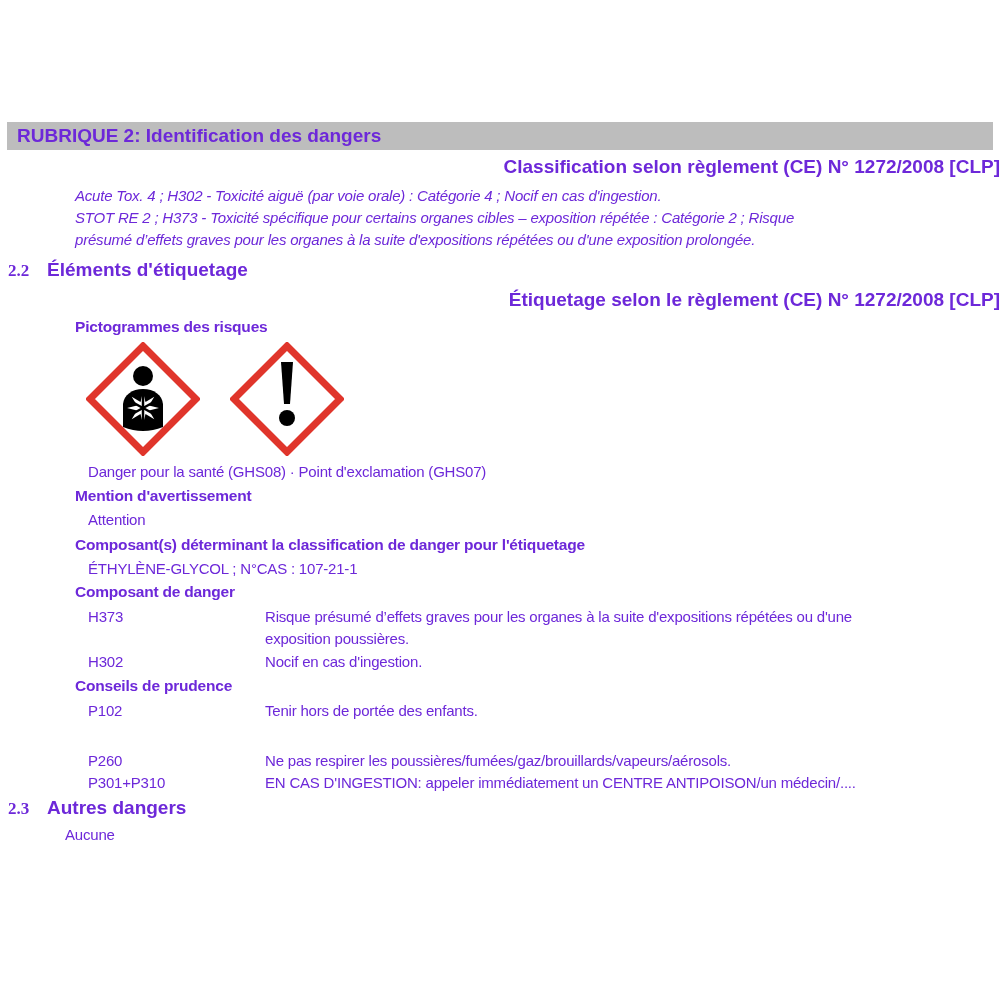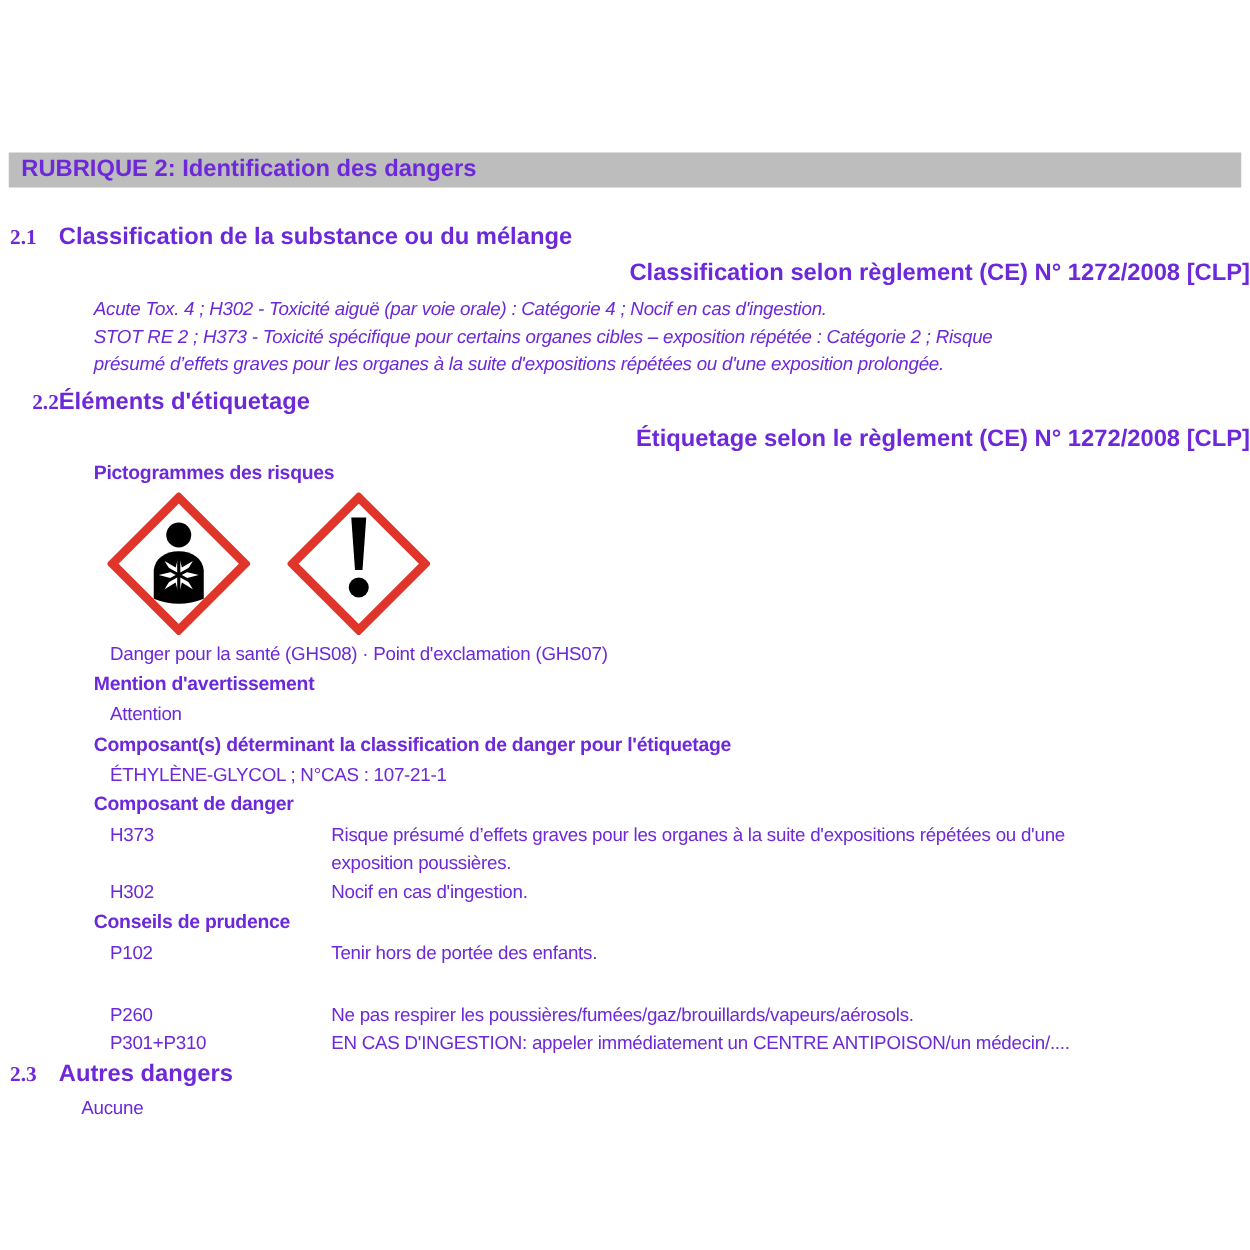--- a/index.html
+++ b/index.html
@@ -59,37 +59,33 @@
   .picto{width:114px;height:114px;display:block;}
   .diamond{fill:#ffffff;stroke:var(--picto-red,#e0352b);stroke-width:7;stroke-linejoin:miter;}
   .blk{fill:#000000;}
   .wht{fill:#ffffff;}
   .crack{stroke:#000000;stroke-width:2.5;fill:none;}
   .code-row{display:flex;margin-left:88px;}
   .code-col{flex:0 0 177px;}
   .desc-col{flex:1 1 auto;}
   
   .mt-after-bar{margin-top:28px;}
-  .mt5{margin-top:5px;}  .mt6{margin-top:6px;}  .mt7{margin-top:7px;text-align:right;}
+  .mt5{margin-top:5px;}  .mt6{margin-top:6px;}  .mt7{margin-top:7px;}
   .mt4{margin-top:4px;}  .mt3{margin-top:3px;}  .mt2{margin-top:2px;}
   .mt1{margin-top:1px;}  .mt20{margin-top:28px;} .mt0{margin-top:0;}
 </style>
 </head>
 <body>
 
 <div class="page">
 
   <div class="section-bar">
     <span>RUBRIQUE 2: Identification des dangers</span>
   </div>
 
-  <div class="sec-row mt-after-bar">
-    <span class="sec-num">2.1</span>
-    <span class="sec-title">Classification de la substance ou du mélange</span>
-  </div>
   <div class="subheading mt5">Classification selon règlement (CE) N° 1272/2008 [CLP]</div>
   <div class="mt6">
     <div class="body-line indent1">Acute Tox. 4 ; H302 - Toxicité aiguë (par voie orale) : Catégorie 4 ; Nocif en cas d'ingestion.</div>
     <div class="body-line indent1">STOT RE 2 ; H373 - Toxicité spécifique pour certains organes cibles – exposition répétée : Catégorie 2 ; Risque</div>
     <div class="body-line indent1">présumé d’effets graves pour les organes à la suite d'expositions répétées ou d'une exposition prolongée.</div>
   </div>
 
   <div class="sec-row mt7">
     <span class="sec-num">2.2</span>
     <span class="sec-title">Éléments d'étiquetage</span>

